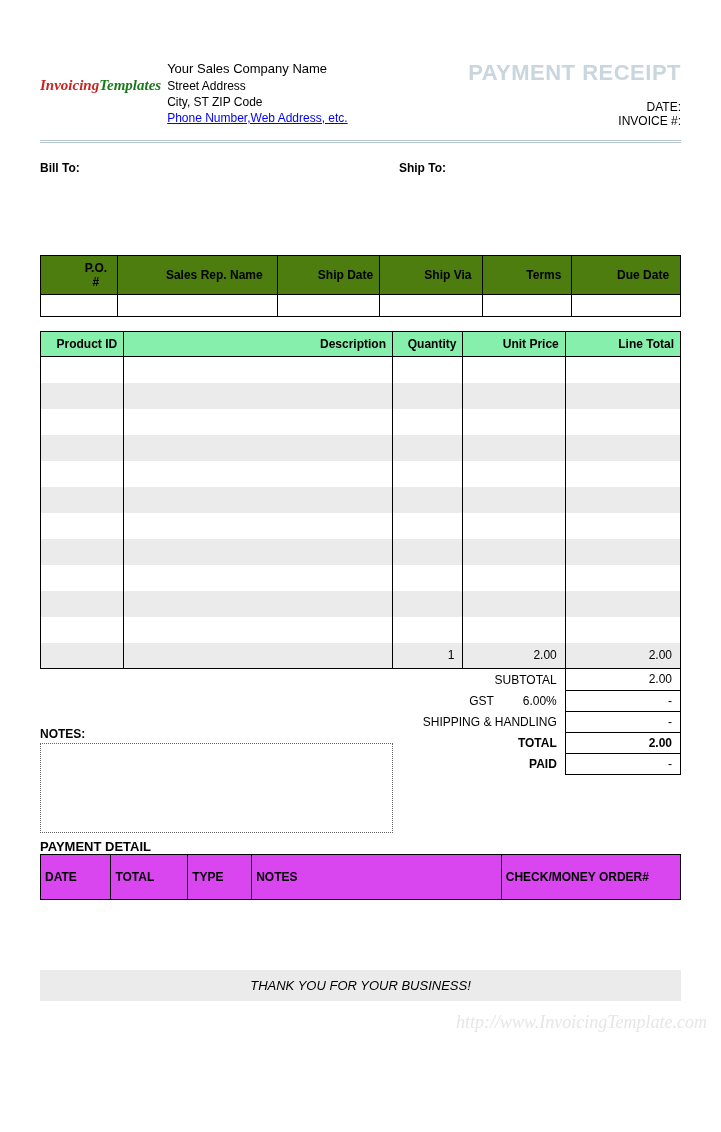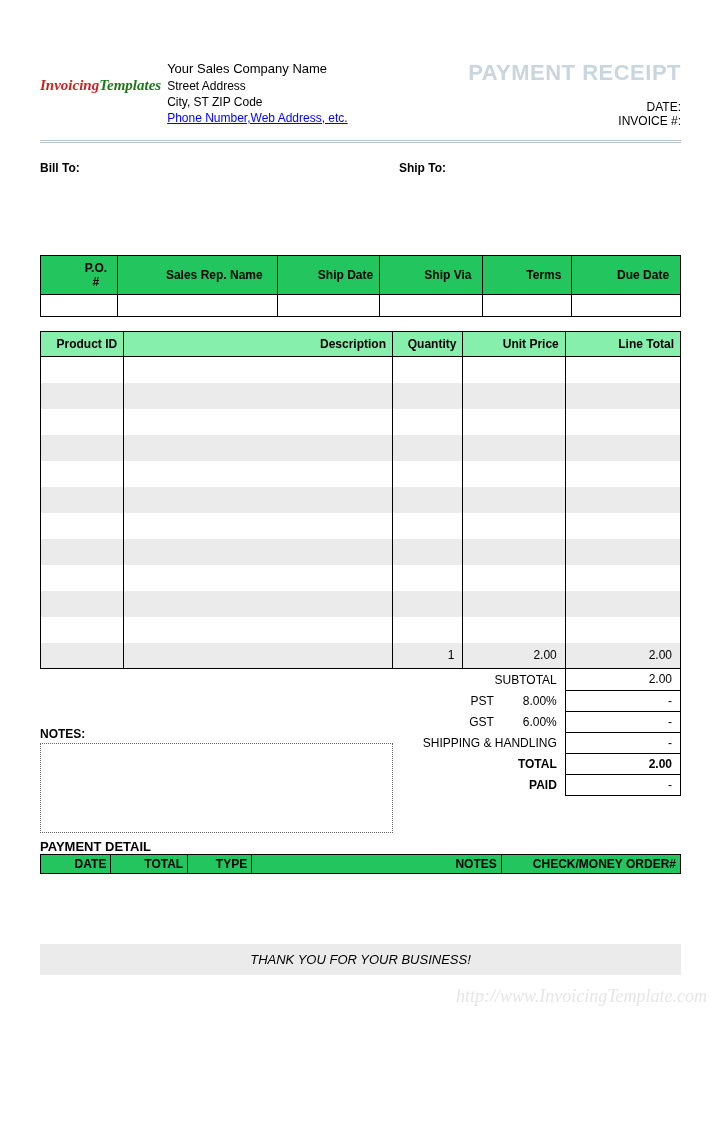--- a/index.html
+++ b/index.html
@@ -47,21 +47,21 @@
   .addr-row { display: flex; margin-bottom: 80px; }
   .addr-bill { width: 56%; font-weight: bold; }
   .addr-ship { width: 44%; font-weight: bold; }
   table { border-collapse: collapse; width: 100%; }
   .info-table th, .info-table td {
     border: 1px solid #000;
     padding: 5px 6px;
     text-align: center;
     font-size: 12px;
   }
-  .info-table th { background: #22c55e; font-weight: bold; height: 22px; padding-left: 40px; }
+  .info-table th { background: #4d7c0f; font-weight: bold; height: 22px; padding-left: 40px; }
   .info-table td { height: 22px; }
 
   .items-table { margin-top: 14px; }
   .items-table th {
     border: 1px solid #000;
     background: #86efac;
     font-weight: bold;
     padding: 5px 6px;
     font-size: 12px;
     text-align: right;
@@ -100,25 +100,25 @@
     width: 40%;
     border-left: 1px solid #000;
     border-right: 1px solid #000;
     border-bottom: 1px solid #000;
   }
   .totals-table .bold { font-weight: bold; }
 
   .payment-detail-label { font-weight: bold; font-size: 13px; margin-top: 6px; }
   .payment-table th {
     border: 1px solid #000;
-    background: #22c55e;
+    background: #d946ef;
     font-weight: bold;
-    padding: 2px 4px;
-    font-size: 12px;
-    text-align: right;
+    padding: 15px 4px;
+    font-size: 12px;
+    text-align: left;
   }
   .pd-date { width: 11%; }
   .pd-total { width: 12%; }
   .pd-type { width: 10%; }
   .pd-notes { width: 39%; }
   .pd-check { width: 28%; }
 
   .thank-box {
     margin-top: 70px;
     background: #ebebeb;
@@ -293,25 +293,20 @@
       <div class="notes-box"></div>
     </div>
     <div class="below-right">
       <table class="totals-table">
         <tbody>
             <tr>
           <td class="lbl" colspan="2">SUBTOTAL</td>
           <td class="val">2.00</td>
         </tr>
         <tr>
-          <td class="lbl">PST</td>
-          <td class="pct">8.00%</td>
-          <td class="val">-</td>
-        </tr>
-        <tr>
           <td class="lbl">GST</td>
           <td class="pct">6.00%</td>
           <td class="val">-</td>
         </tr>
         <tr>
           <td class="lbl" colspan="2">SHIPPING &amp; HANDLING</td>
           <td class="val">-</td>
         </tr>
         <tr>
           <td class="lbl bold" colspan="2">TOTAL</td>

